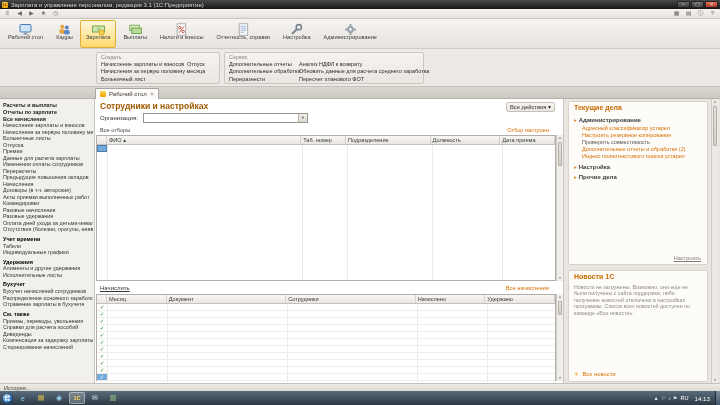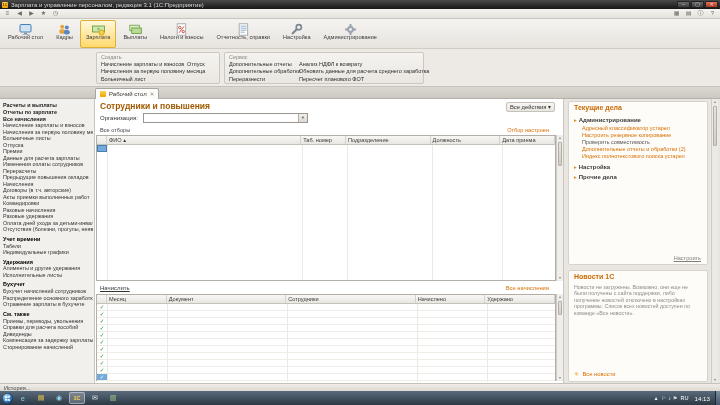--- a/index.html
+++ b/index.html
@@ -278,21 +278,21 @@
     <div class="sb-l">Отражение зарплаты в бухучете</div>
     <div class="sb-h">См. также</div>
     <div class="sb-l">Приемы, переводы, увольнения</div>
     <div class="sb-l">Справки для расчета пособий</div>
     <div class="sb-l">Дивиденды</div>
     <div class="sb-l">Компенсация за задержку зарплаты</div>
     <div class="sb-l">Сторнирование начислений</div>
   </div>
 
 <div class="main">
-  <div class="main-title">Сотрудники и повышения</div>
+  <div class="main-title">Сотрудники и настройках</div>
   <div class="all-actions">
     <span>Все действия</span>
     <span>▾</span>
   </div>
   <div class="org-label">Организация:</div>
   <div class="org-combo">
     <input class="org-input" value="" style="">
     <span class="org-dd">▾</span>
   </div>
   <div class="filter-left">Все отборы</div>

